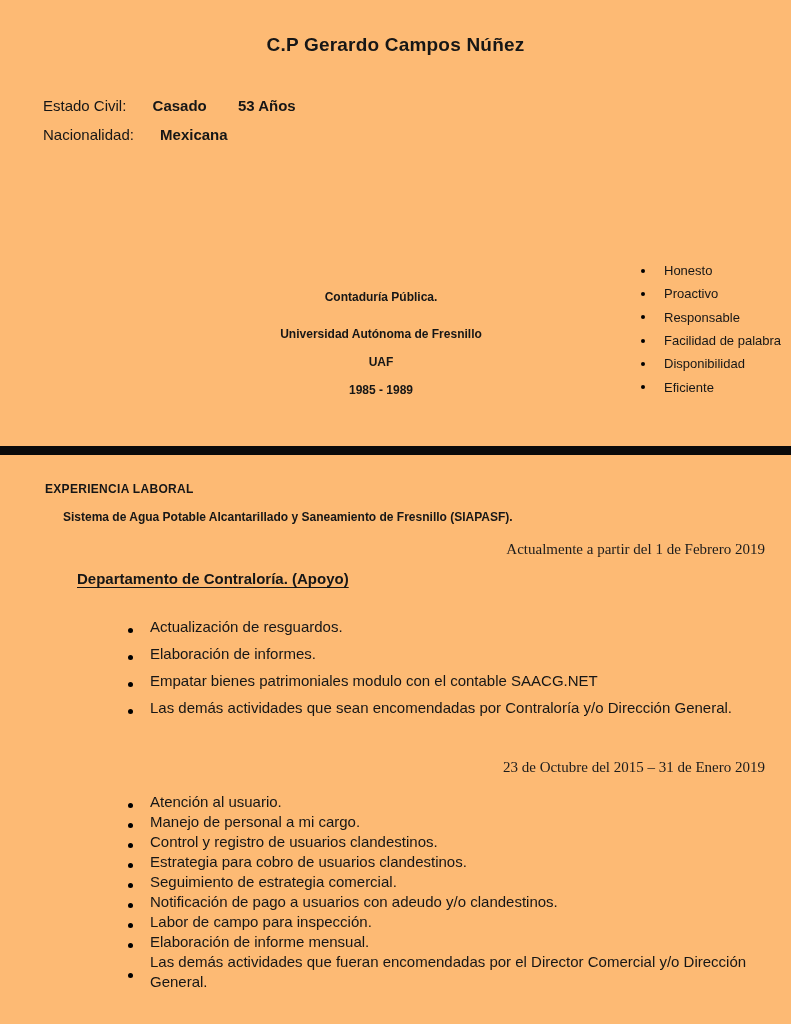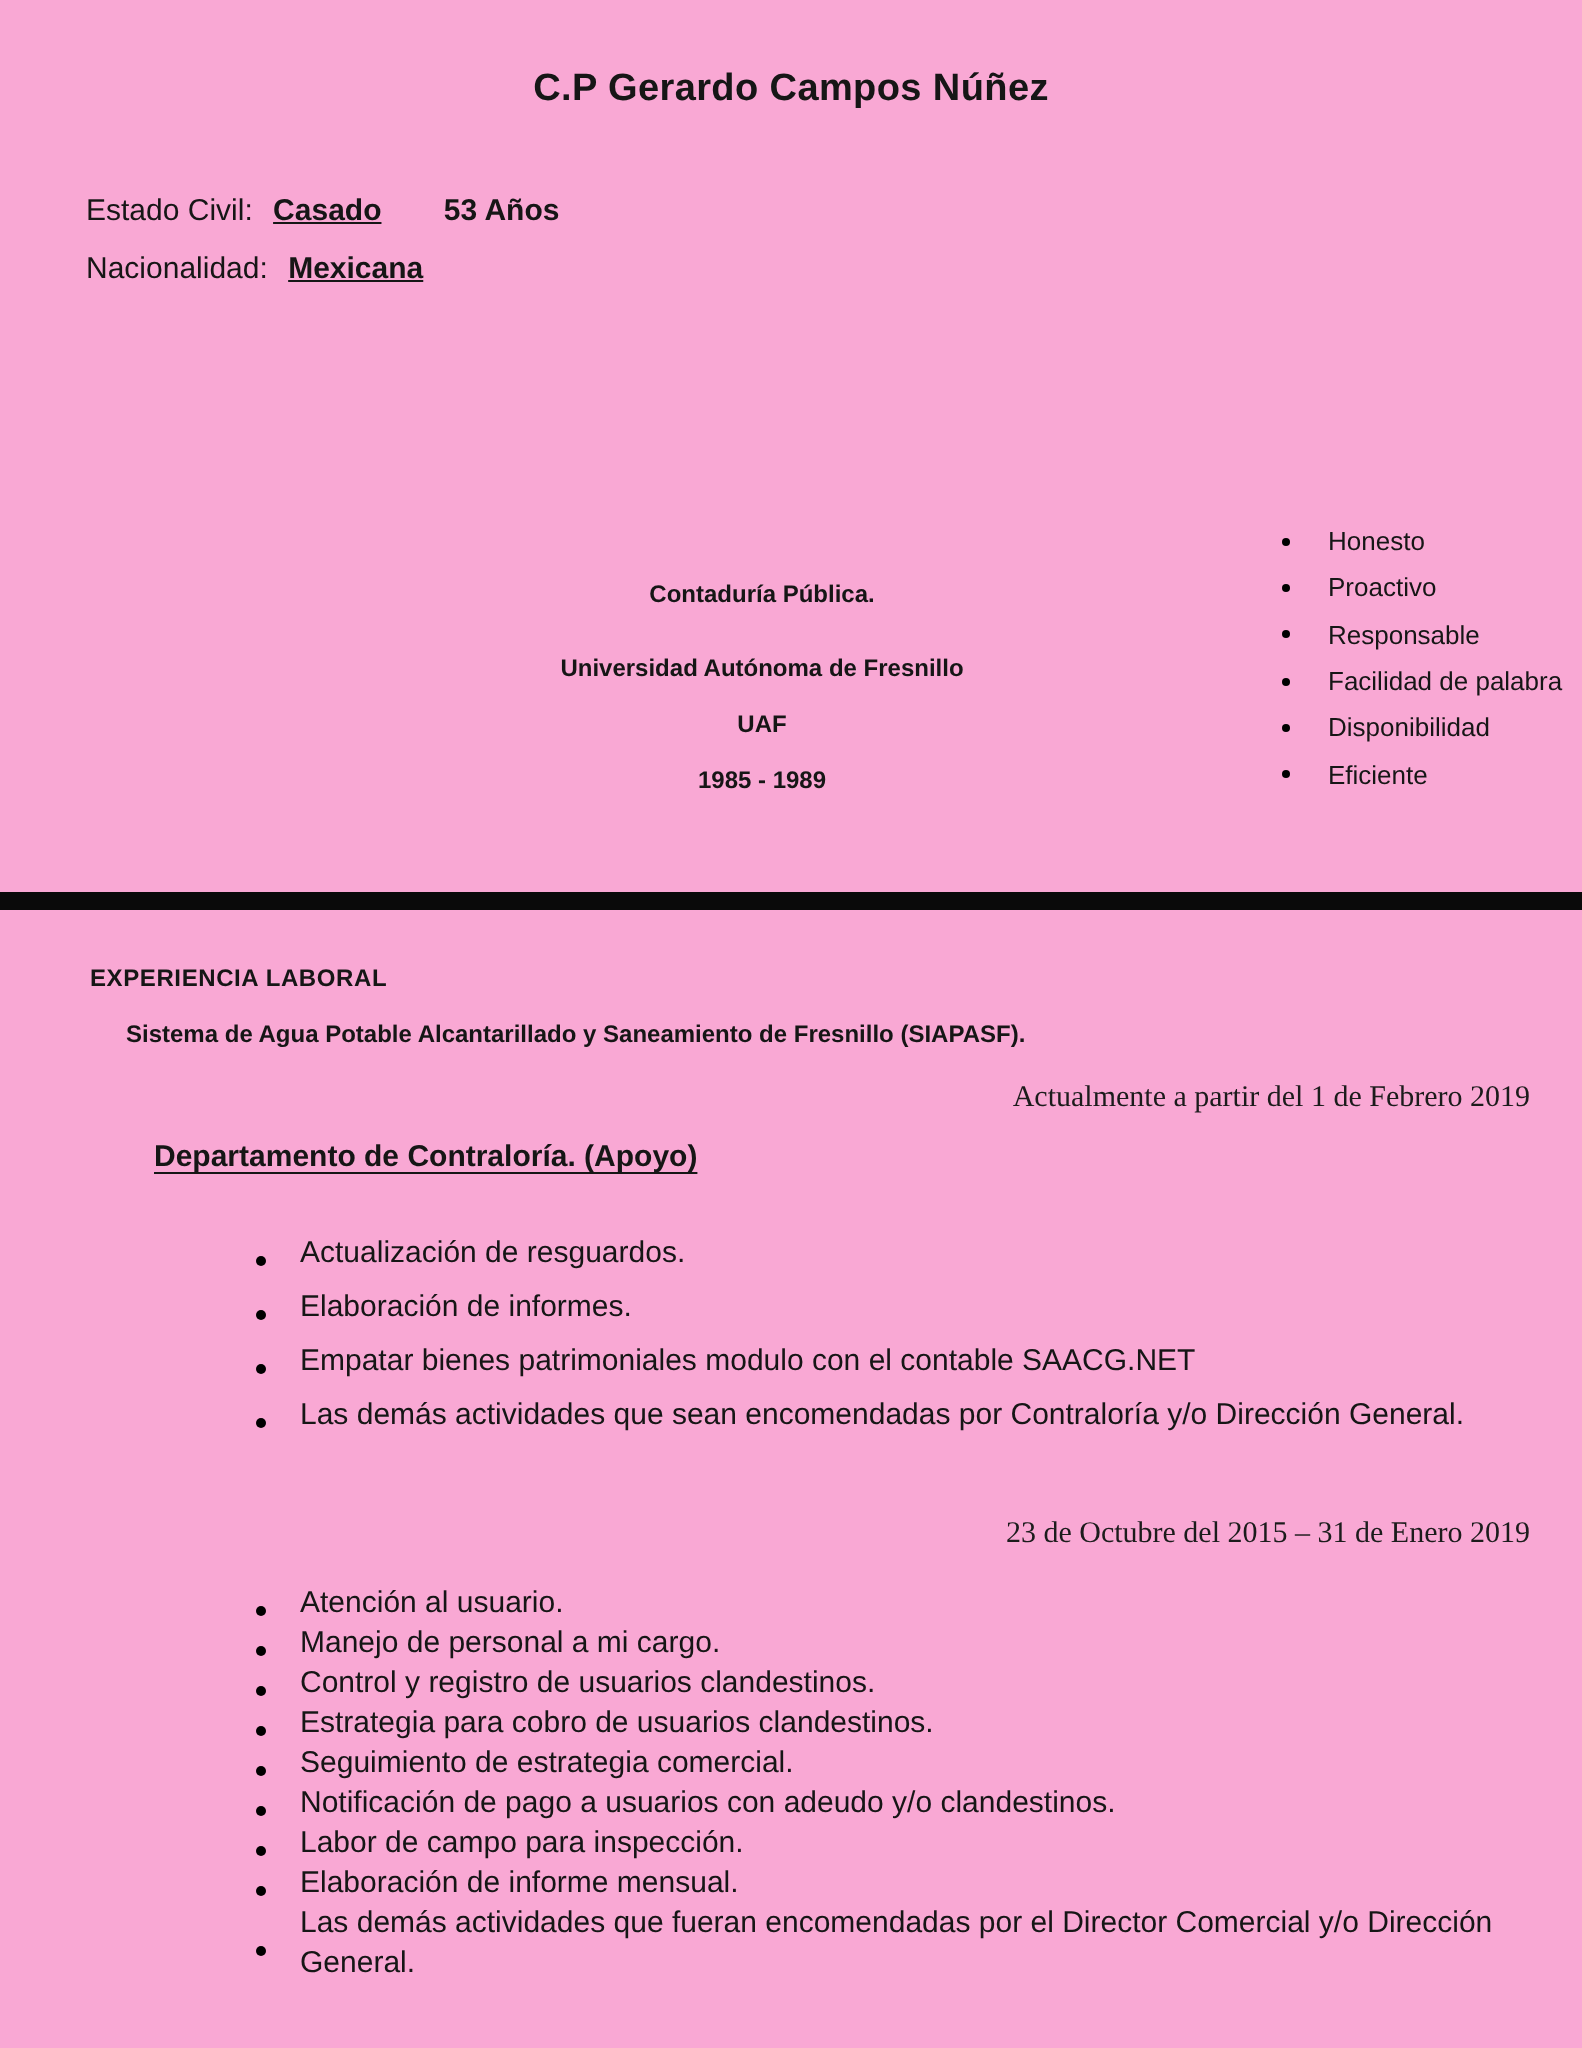--- a/index.html
+++ b/index.html
@@ -1,32 +1,32 @@
 <!DOCTYPE html>
 <html><head>
 <meta charset="utf-8">
 <style>
   html, body { margin:0; padding:0; background:#ffffff; }
   body {
     width:791px; height:1024px; position:relative; overflow:hidden;
     font-family:"Liberation Sans", sans-serif; color:#161616;
   }
-  .page { position:absolute; inset:0; background:#f9a8d4; }
+  .page { position:absolute; inset:0; background:#fdba74; }
 
   
   .doc-title {
     position:absolute; top:34px; left:0; width:100%;
     text-align:center; font-size:19px; font-weight:bold; letter-spacing:0.2px;
   }
 
   
   .personal { position:absolute; left:43px; top:97px; font-size:15px; line-height:18px; }
   .personal-row { margin-bottom:11px; }
   .b { font-weight:bold; }
-  .val { margin-left:6px;text-decoration:underline; }
+  .val { margin-left:22px; }
   .age { margin-left:27px; }
 
   
   .qualities { position:absolute; left:601px; top:246px; list-style:none; font-size:13px; }
   .quality { display:flex; align-items:center; height:23.3px;text-align:right; }
   .quality::before {
     content:""; flex:0 0 auto; width:4px; height:4px; border-radius:50%;
     background:#000; margin-right:19px;
   }
 

